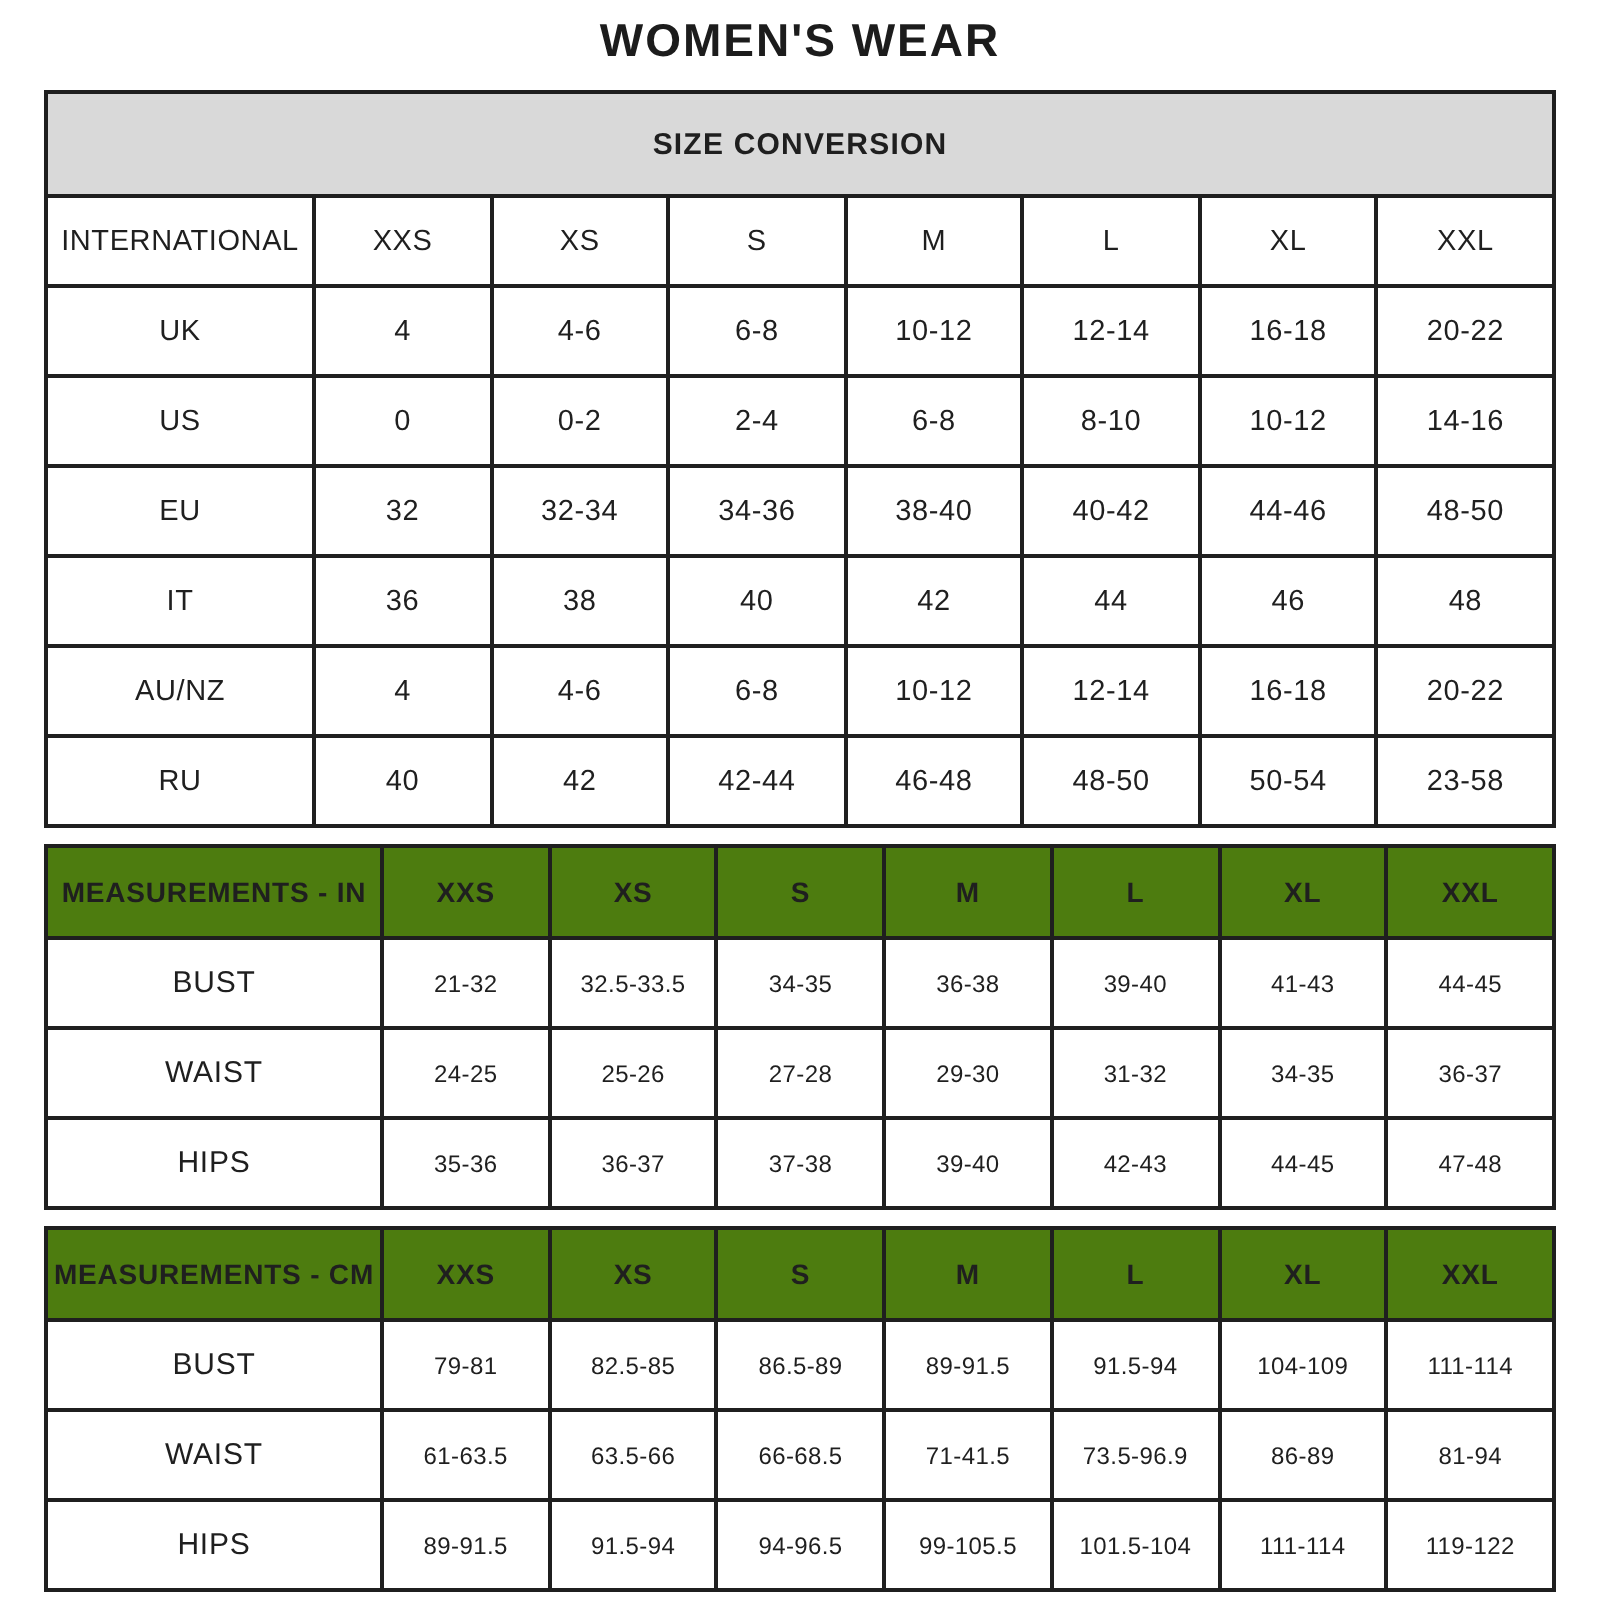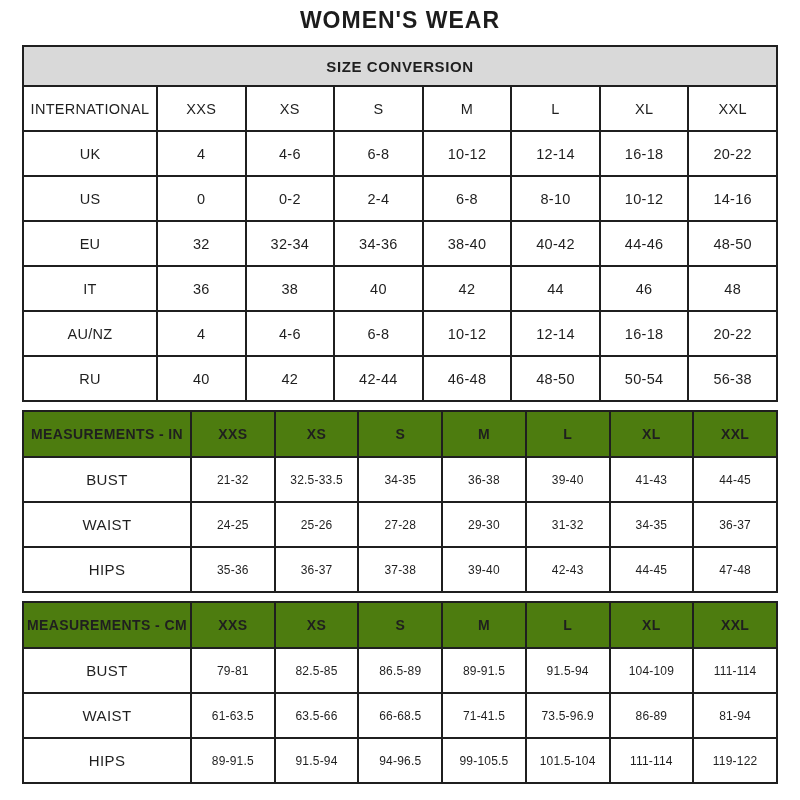--- a/index.html
+++ b/index.html
@@ -29,21 +29,21 @@
   td, th {
     border: 2px solid #1f1f1f;
     text-align: center;
     vertical-align: middle;
     overflow: hidden;
     white-space: nowrap;
   }
   
   .t1 .title-row th {
     background: #d9d9d9;
-    height: 40px;
+    height: 52px;
     font-size: 15px;
     font-weight: bold;
     letter-spacing: 0.6px;
   }
   .t1 td { height: 45px; font-size: 14.5px; font-weight: normal; letter-spacing: 0.3px; }
   .t1 .cols-row td { font-size: 14.5px; }
   
   .t23 .head-row td {
     background: #4d7c0f;
     height: 46px;
@@ -135,21 +135,21 @@
             <td>20-22</td>
           </tr>
           <tr>
             <td>RU</td>
             <td>40</td>
             <td>42</td>
             <td>42-44</td>
             <td>46-48</td>
             <td>48-50</td>
             <td>50-54</td>
-            <td>56-38</td>
+            <td>23-58</td>
           </tr>
         </tbody>
     </table>
 
     <table class="t23">
       <colgroup>
         <col style="width:168px">
         <col span="7">
       </colgroup>
       <tbody>

